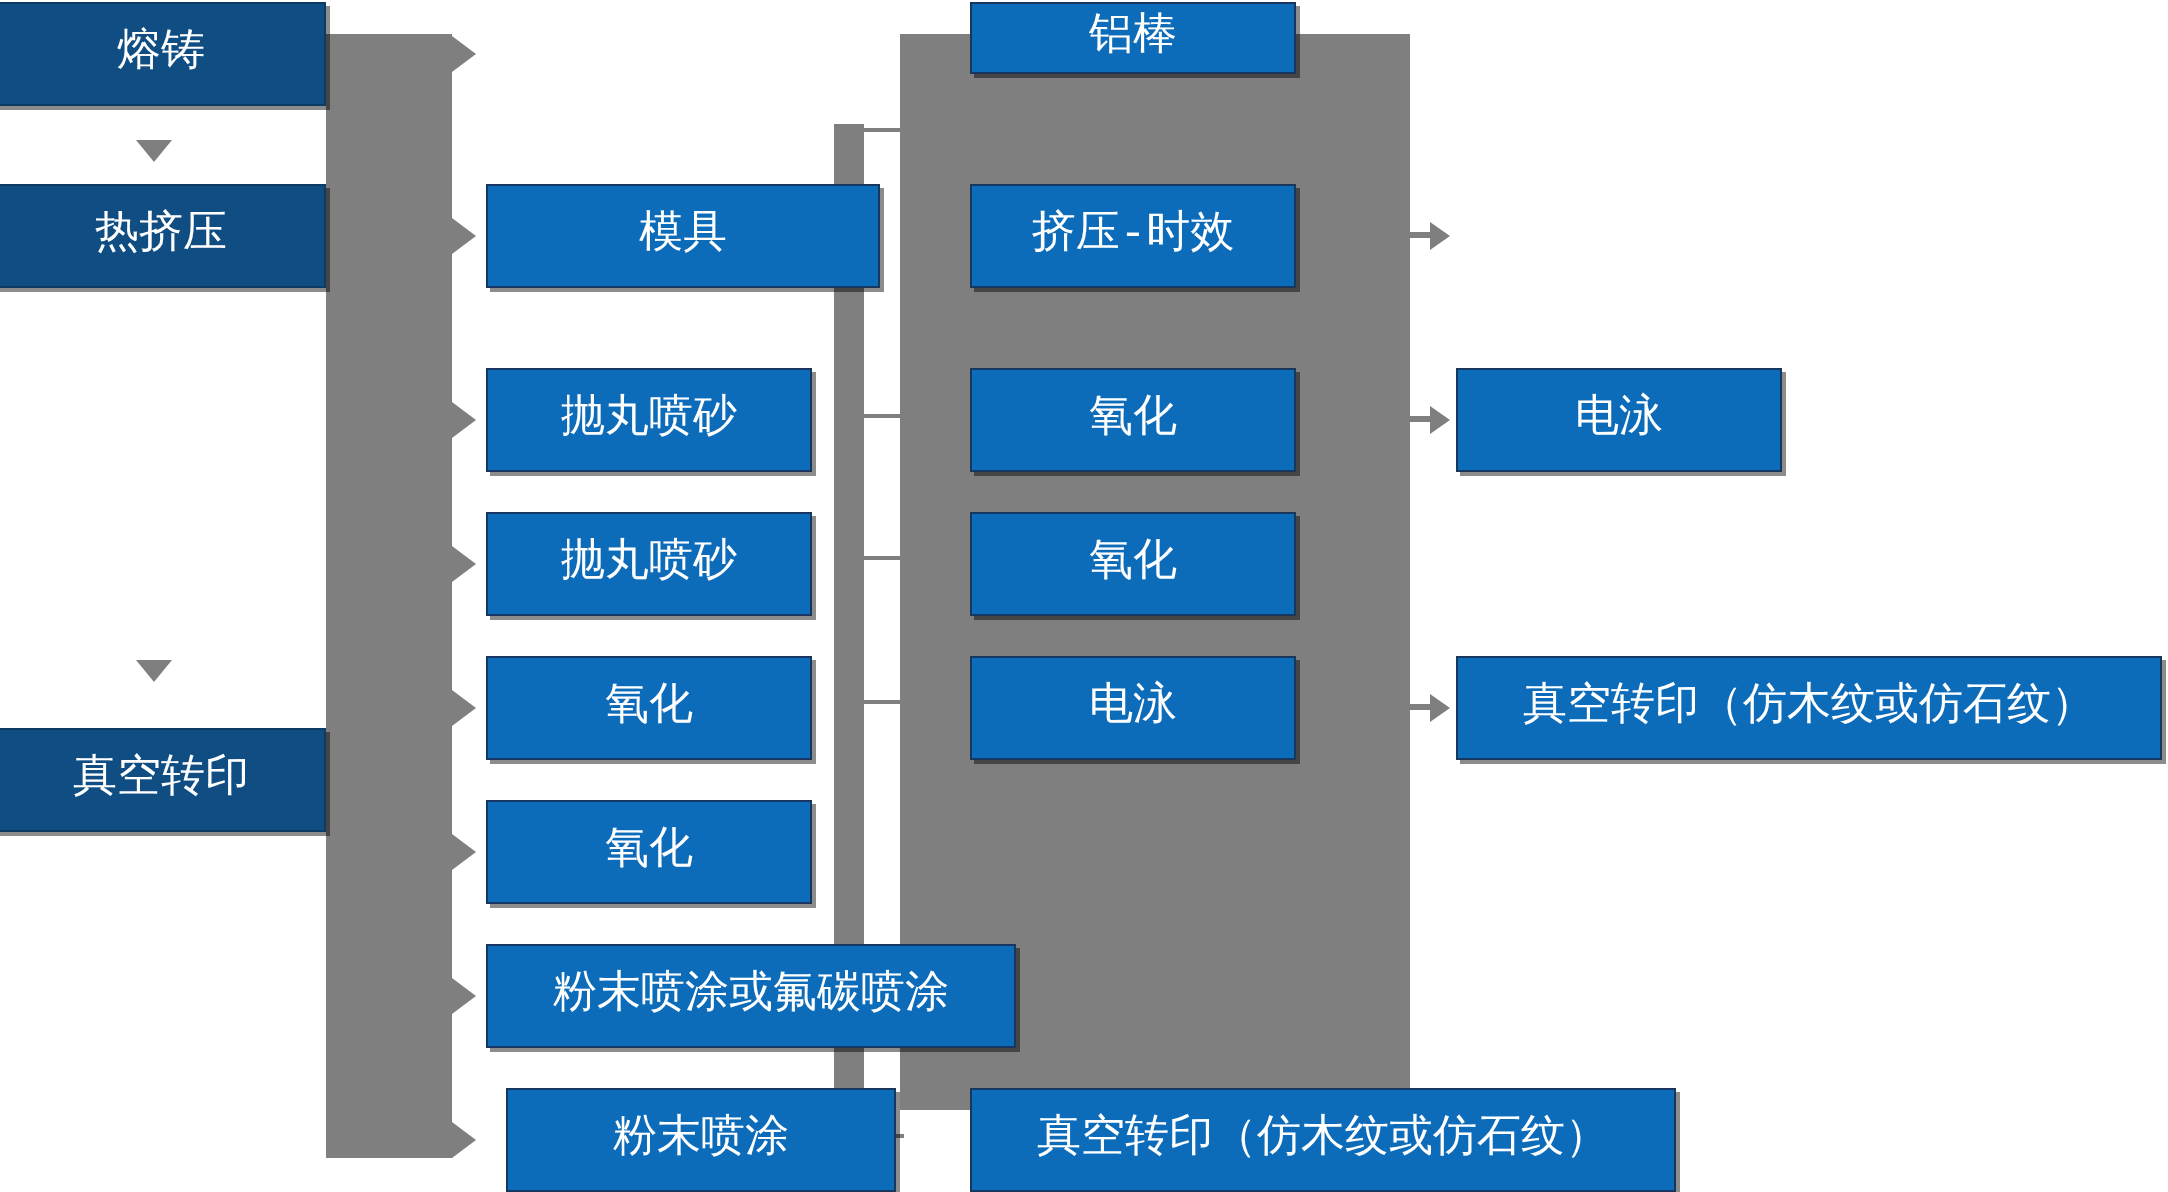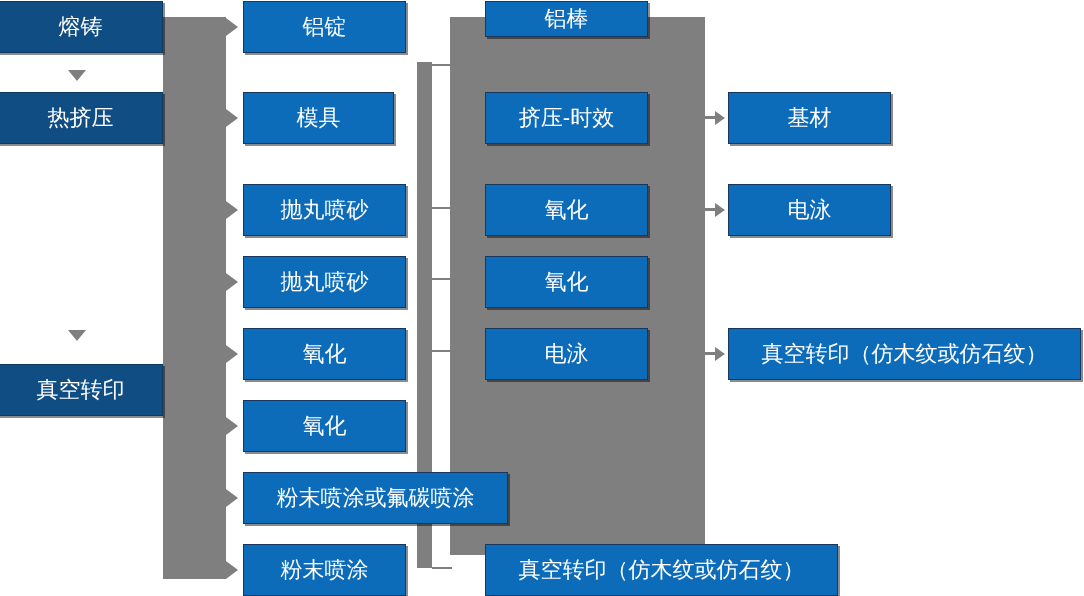--- a/index.html
+++ b/index.html
@@ -9,20 +9,21 @@
   }
   body {
     font-family: "Liberation Sans", "DejaVu Sans", sans-serif;
   }
   #canvas {
     position: relative;
     width: 1084px;
     height: 596px;
     background: #ffffff;
     overflow: hidden;
+    font-family: Liberation Mono, monospace;
   }
   
   .node {
     position: absolute;
     box-sizing: border-box;
     display: flex;
     align-items: center;
     justify-content: center;
     color: #ffffff;
     font-size: 22px;
@@ -137,42 +138,39 @@
   <div class="node dark" style="left:-2px; top:1px; width:165px; height:52px;">
     <span class="label">熔铸</span>
   </div>
   <div class="node dark" style="left:-2px; top:92px; width:165px; height:52px;">
     <span class="label">热挤压</span>
   </div>
   <div class="node dark" style="left:-2px; top:364px; width:165px; height:52px;">
     <span class="label">真空转印</span>
   </div>
 
-  <div class="node mid" style="left:243px; top:1px; width:163px; height:52px;">
-    <span class="label">铝锭</span>
-  </div>
-  <div class="node mid" style="left:243px; top:92px; width:151px; height:52px;">
+  <div class="node mid" style="left:243px; top:92px; width:197px; height:52px;">
     <span class="label">模具</span>
   </div>
   <div class="node mid" style="left:243px; top:184px; width:163px; height:52px;">
     <span class="label">抛丸喷砂</span>
   </div>
   <div class="node mid" style="left:243px; top:256px; width:163px; height:52px;">
     <span class="label">抛丸喷砂</span>
   </div>
   <div class="node mid" style="left:243px; top:328px; width:163px; height:52px;">
     <span class="label">氧化</span>
   </div>
   <div class="node mid" style="left:243px; top:400px; width:163px; height:52px;">
     <span class="label">氧化</span>
   </div>
   <div class="node mid" style="left:243px; top:472px; width:265px; height:52px;justify-content:center;">
     <span class="label">粉末喷涂或氟碳喷涂</span>
   </div>
-  <div class="node mid" style="left:243px; top:544px; width:163px; height:52px;">
+  <div class="node mid" style="left:253px; top:544px; width:195px; height:52px;">
     <span class="label">粉末喷涂</span>
   </div>
 
   <div class="node mid" style="left:485px; top:1px; width:163px; height:36px;">
     <span class="label">铝棒</span>
   </div>
   <div class="node mid" style="left:485px; top:92px; width:163px; height:52px;justify-content:center;">
     <span class="label">挤压-时效</span>
   </div>
   <div class="node mid" style="left:485px; top:184px; width:163px; height:52px;">
@@ -181,23 +179,20 @@
   <div class="node mid" style="left:485px; top:256px; width:163px; height:52px;">
     <span class="label">氧化</span>
   </div>
   <div class="node mid" style="left:485px; top:328px; width:163px; height:52px;">
     <span class="label">电泳</span>
   </div>
   <div class="node mid" style="left:485px; top:544px; width:353px; height:52px;">
     <span class="label">真空转印（仿木纹或仿石纹）</span>
   </div>
 
-  <div class="node mid" style="left:728px; top:92px; width:163px; height:52px;">
-    <span class="label">基材</span>
-  </div>
   <div class="node mid" style="left:728px; top:184px; width:163px; height:52px;">
     <span class="label">电泳</span>
   </div>
   <div class="node mid" style="left:728px; top:328px; width:353px; height:52px;">
     <span class="label">真空转印（仿木纹或仿石纹）</span>
   </div>
 
 </div>
 
 </body></html>

